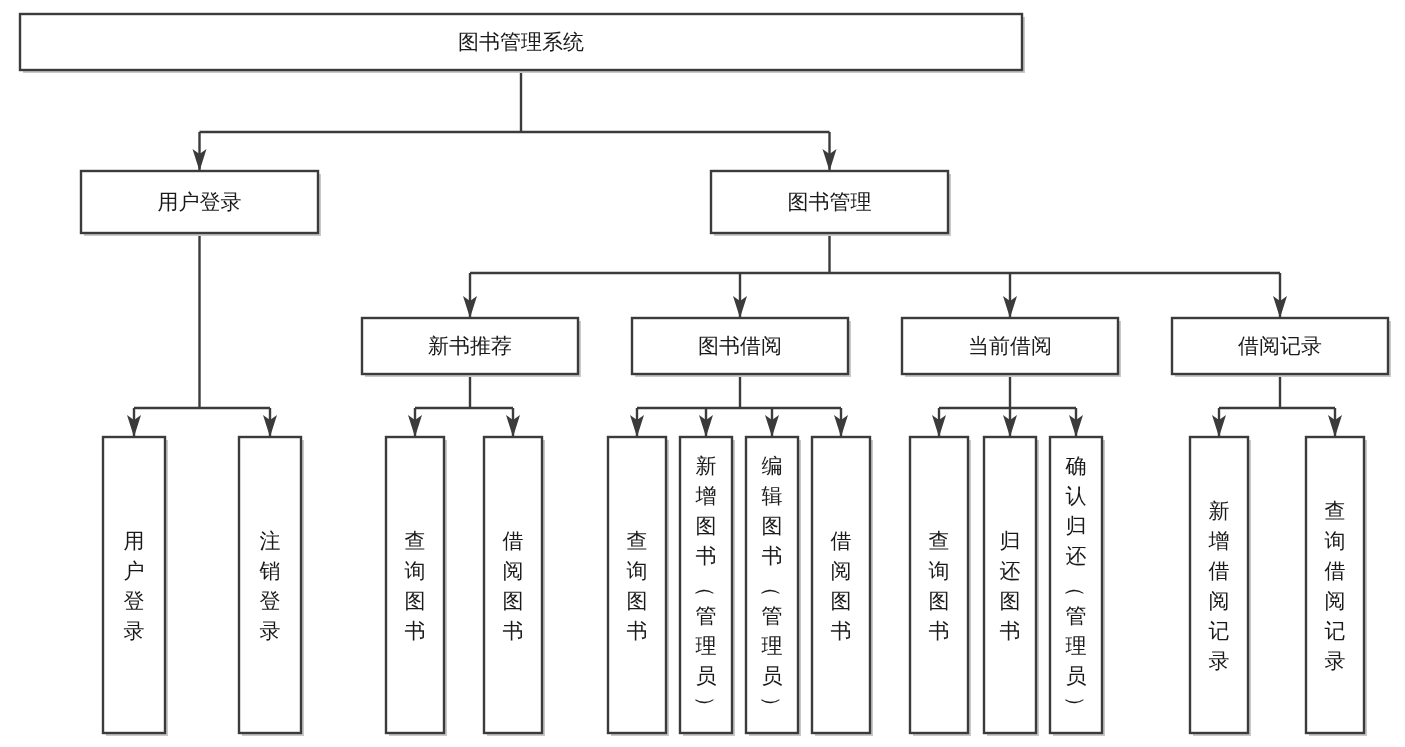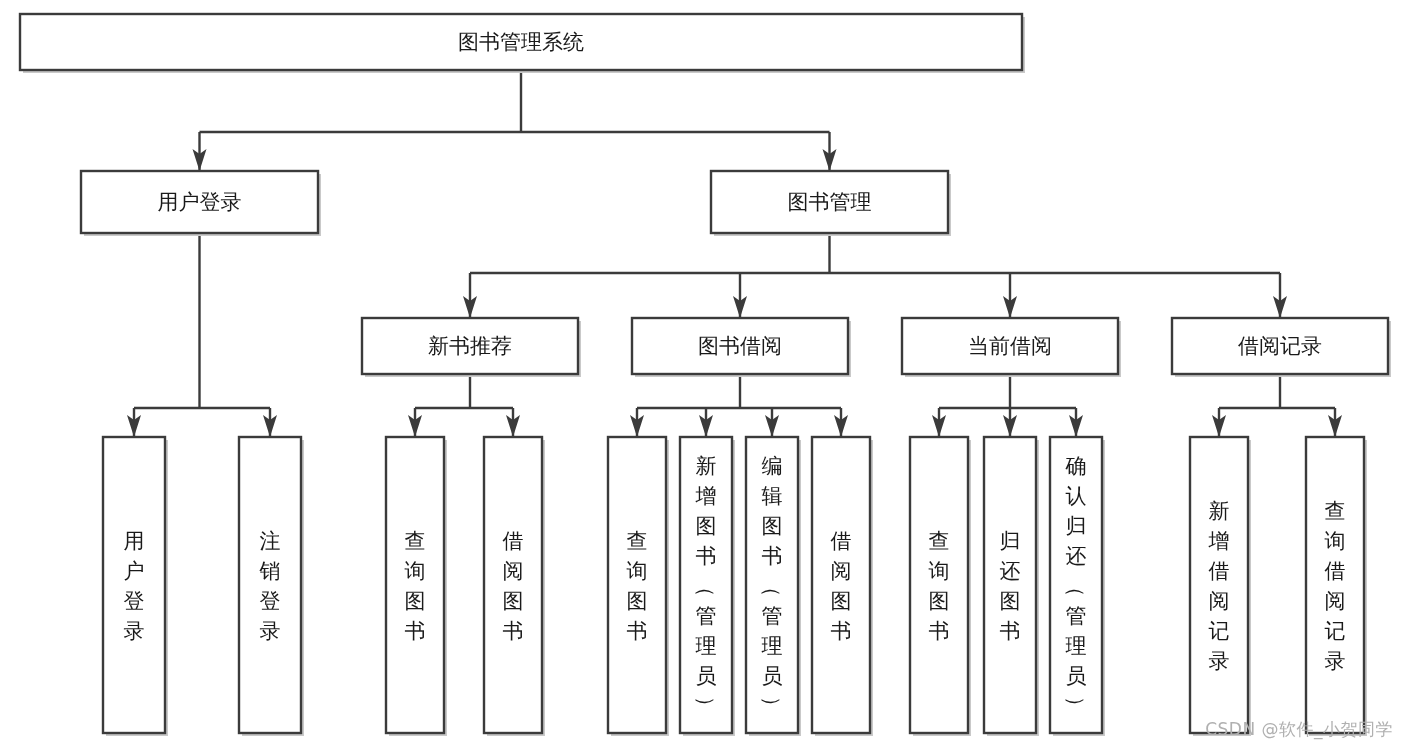--- a/index.html
+++ b/index.html
@@ -291,14 +291,13 @@
           <rect x="1306" y="437" width="58" height="296" class="node-box"></rect>
           <text x="1335" y="518.4" class="node-label-v" text-anchor="middle">查</text>
           <text x="1335" y="548.4" class="node-label-v" text-anchor="middle">询</text>
           <text x="1335" y="578.4" class="node-label-v" text-anchor="middle">借</text>
           <text x="1335" y="608.4" class="node-label-v" text-anchor="middle">阅</text>
           <text x="1335" y="638.4" class="node-label-v" text-anchor="middle">记</text>
           <text x="1335" y="668.4" class="node-label-v" text-anchor="middle">录</text>
         </g>
       </g>
   </svg>
-  <div class="watermark">CSDN @软件_小贺同学</div>
 </div>
 
 </body></html>

